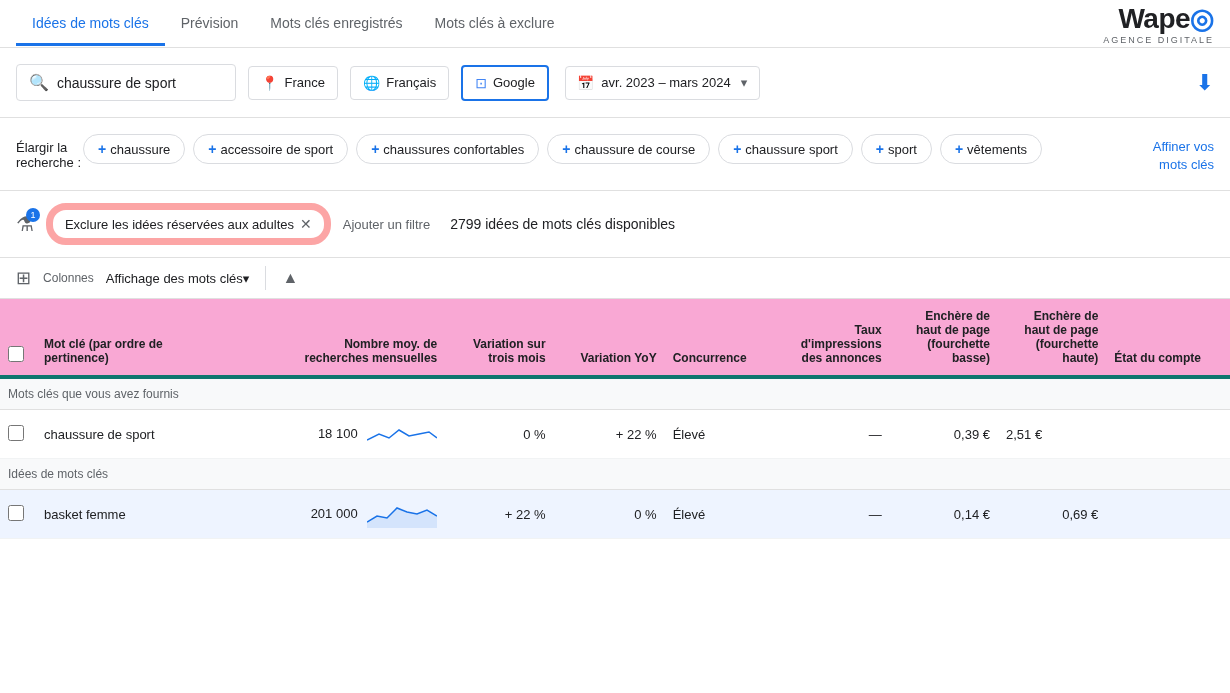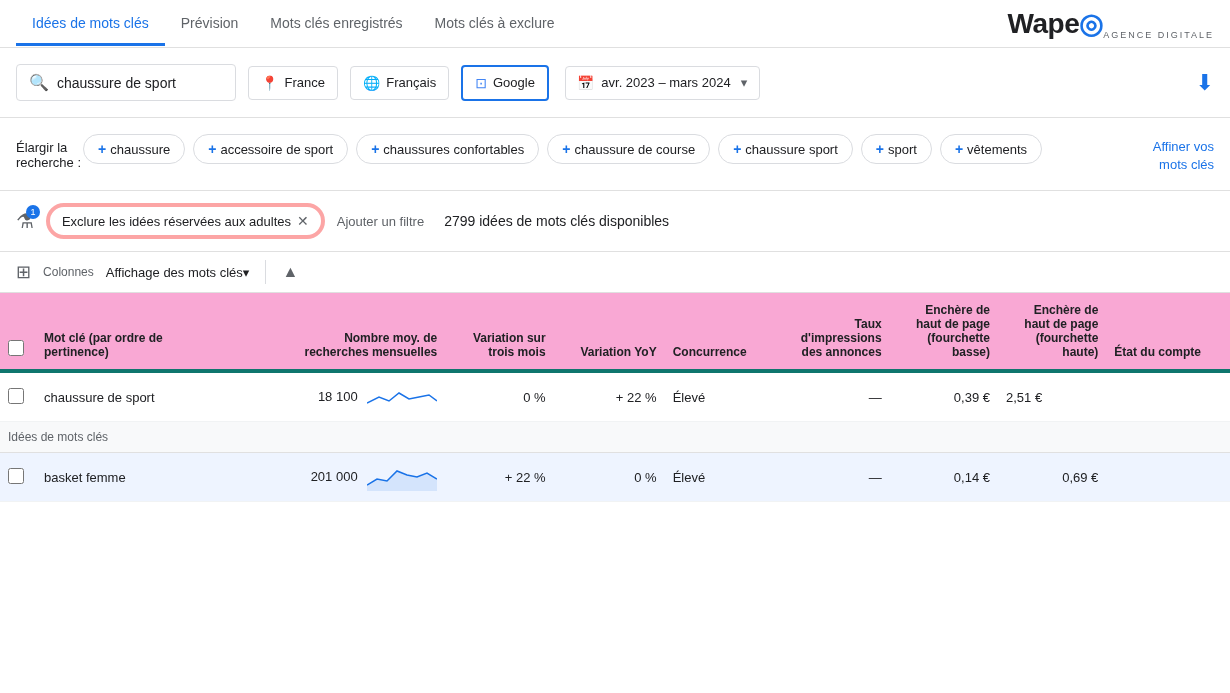--- a/index.html
+++ b/index.html
@@ -9,21 +9,21 @@
     .tabs-bar {
       display: flex; align-items: center; border-bottom: 1px solid #e0e0e0;
       padding: 0 16px; position: relative; height: 48px;
     }
     .tab {
       padding: 12px 16px; cursor: pointer; font-size: 14px; color: #5f6368;
       border-bottom: 3px solid transparent; margin-bottom: -1px; white-space: nowrap;
     }
     .tab.active { color: #1a73e8; border-bottom-color: #1a73e8; font-weight: 500; }
     .logo-area {
-      margin-left: auto; display: flex; flex-direction: row; align-items: flex-end;
+      margin-left: auto; display: flex; flex-direction: column; align-items: flex-end;
     }
     .logo-text { font-size: 28px; font-weight: 700; color: #202124; letter-spacing: -0.5px; }
     .logo-text span { color: #1a73e8; }
     .logo-sub { font-size: 9px; color: #5f6368; letter-spacing: 2px; text-transform: uppercase; }
 
     
     .search-area {
       display: flex; align-items: center; padding: 16px 16px; gap: 12px; border-bottom: 1px solid #e0e0e0;
     }
     .search-box {
@@ -64,21 +64,21 @@
     }
     .filter-icon-badge { position: relative; display: inline-flex; }
     .filter-funnel { font-size: 20px; color: #5f6368; cursor: pointer; }
     .badge {
       position: absolute; top: -4px; right: -6px; background: #1a73e8; color: #fff;
       border-radius: 50%; width: 14px; height: 14px; font-size: 9px;
       display: flex; align-items: center; justify-content: center;
     }
     .active-filter-pill {
       display: flex; align-items: center; gap: 6px; padding: 6px 12px;
-      border: 4px solid #fca5a5; border-radius: 20px; font-size: 13px; color: #202124;
+      border: 7px solid #fca5a5; border-radius: 20px; font-size: 13px; color: #202124;
     }
     .close-x { cursor: pointer; color: #5f6368; font-size: 14px; }
     .add-filter { color: #5f6368; font-size: 13px; cursor: pointer; }
     .ideas-count { font-size: 14px; color: #202124; margin-left: 8px; }
 
     
     .columns-toolbar {
       display: flex; align-items: center; gap: 12px; padding: 8px 16px; border-bottom: 1px solid #e0e0e0;
     }
     .columns-icon { color: #5f6368; font-size: 18px; cursor: pointer; }
@@ -223,20 +223,23 @@
         <th style="text-align:right; min-width:90px;">Variation YoY</th>
         <th style="min-width:90px;">Concurrence</th>
         <th style="text-align:right; min-width:90px;">Taux<br>d'impressions<br>des annonces</th>
         <th style="text-align:right; min-width:90px;">Enchère de<br>haut de page<br>(fourchette<br>basse)</th>
         <th style="text-align:right; min-width:90px;">Enchère de<br>haut de page<br>(fourchette<br>haute)</th>
         <th style="min-width:90px;">État du compte</th>
       </tr>
     </thead>
     <tbody>
 
+      <tr class="section-header">
+        <td colspan="10">Mots clés que vous avez fournis</td>
+      </tr>
 
       <tr>
         <td>
           <input type="checkbox" style="">
         </td>
         <td>chaussure de sport</td>
         <td style="text-align:right;">
           <span style="margin-right:6px;">18 100</span>
           <svg class="sparkline" width="70" height="28" viewBox="0 0 70 28">
             <polyline points="0,20 12,14 22,18 32,10 42,16 52,14 62,12 70,18" fill="none" stroke="#1a73e8" stroke-width="1.5"></polyline>

